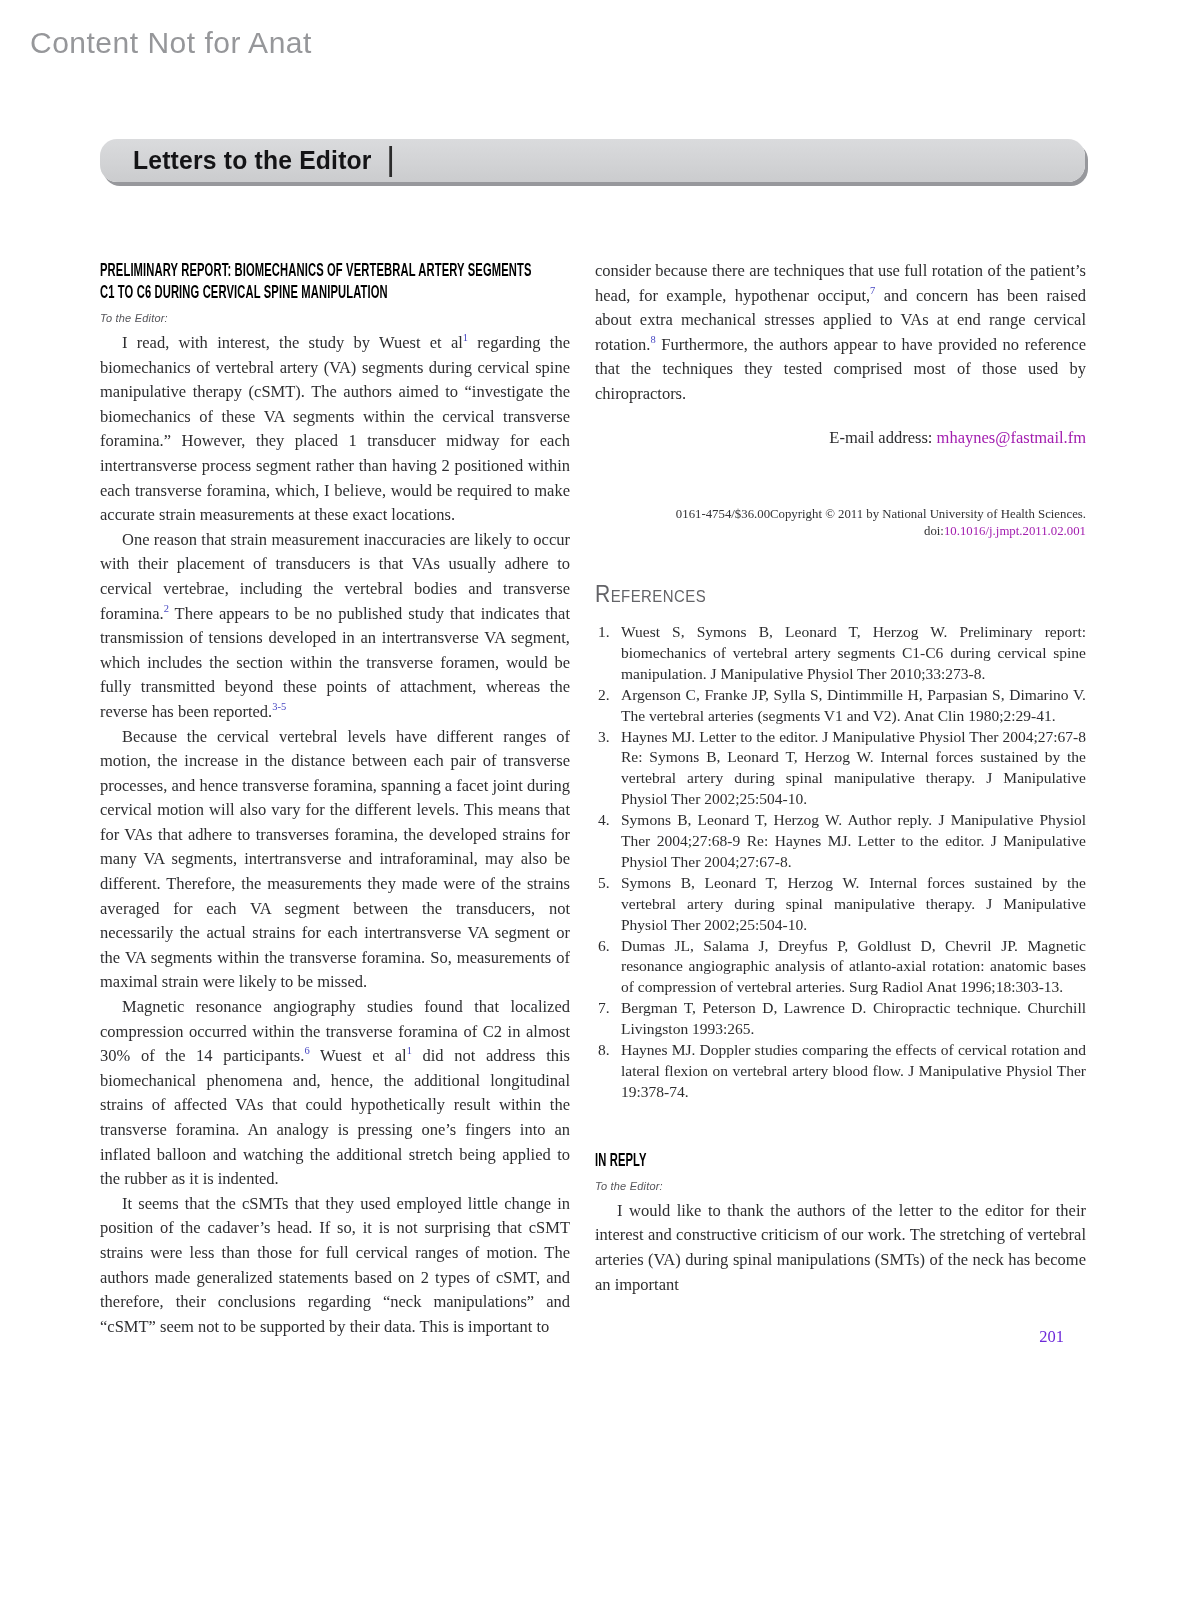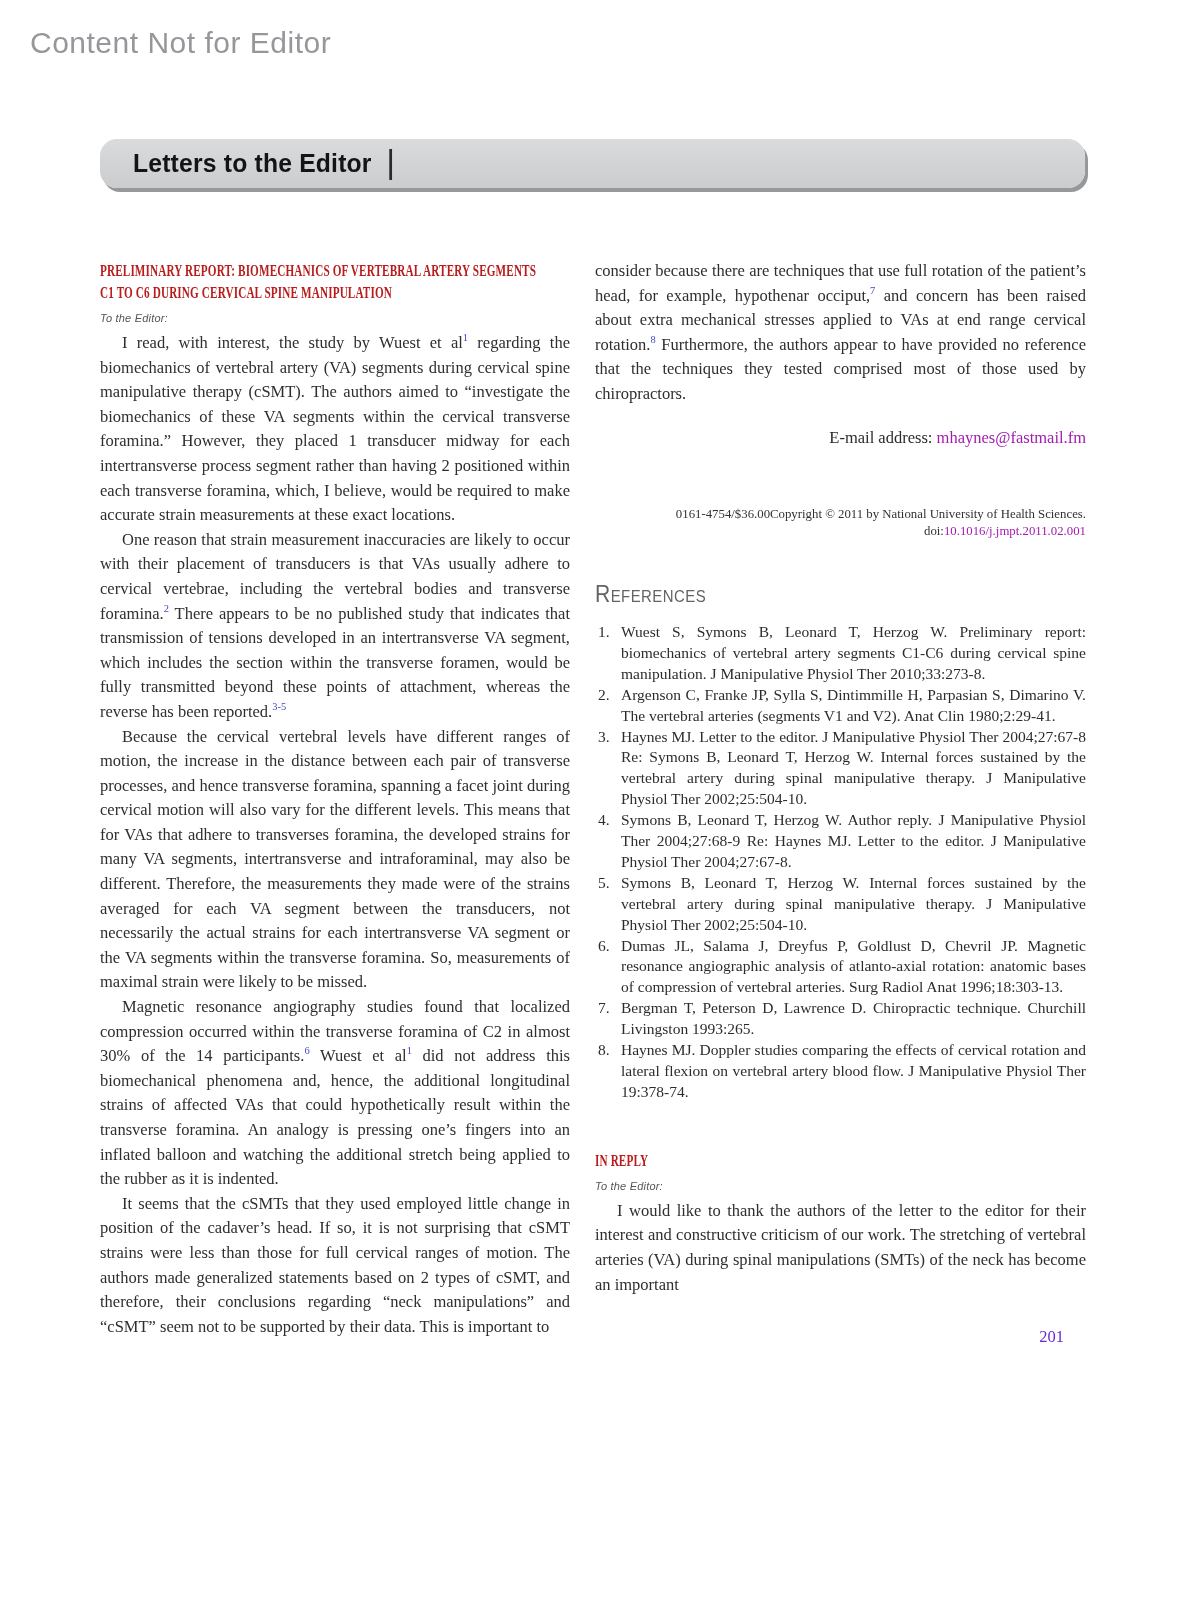--- a/index.html
+++ b/index.html
@@ -12,21 +12,21 @@
     color: #2e2e30;
     overflow: hidden;
   }
   .watermark {
     position: absolute; left: 30px; top: 26px;
     font-family: "Liberation Sans", sans-serif;
     font-size: 30px; color: #96979a; letter-spacing: 0.5px;
   }
   .banner {
     position: absolute; left: 100px; top: 139px;
-    width: 985px; height: 49px;
+    width: 985px; height: 43px;
     background: linear-gradient(180deg, #dadbdd 0%, #d2d3d5 55%, #cbccce 100%);
     border-radius: 17px;
     box-shadow: 3px 4px 0 #97989c;
     display: flex; align-items: center;
   }
   .banner-title {
     margin-left: 33px;
     font-family: "Liberation Sans", sans-serif;
     font-weight: 700; font-size: 26px; color: #141416;
     letter-spacing: 0.2px;
@@ -37,21 +37,21 @@
     font-size: 34px; font-weight: 400; color: #2b2b2b;
     margin-left: 2px; position: relative; top: -2px;
   }
   .columns {
     position: absolute; left: 100px; top: 259px; width: 986px;
     display: flex;
   }
   .col-left  { width: 470px; margin-right: 25px; }
   .col-right { width: 491px; }
 
-  .article-heading { font-family: Liberation Serif, serif; font-weight: 700; color: #b91c1c; }
+  .article-heading { font-family: Liberation Sans, sans-serif; font-weight: 700; color: #000000; }
   .article-heading .hline {
     font-size: 17.5px; line-height: 22px; white-space: nowrap;
     letter-spacing: 0.2px;
     transform: scaleX(0.64); transform-origin: 0 0;
   }
   .salutation {
     font-family: "Liberation Sans", sans-serif;
     font-style: italic; font-size: 11px; color: #55555a;
     margin-top: 9px; margin-bottom: 7px; letter-spacing: 0.2px;
   }
@@ -82,21 +82,21 @@
   }
   .refs-list li { position: relative; padding-left: 26px; text-align: justify; }
   .refs-list .num { position: absolute; left: 3px; }
 
   .reply-heading { margin-top: 46px; }
   .page-number { margin-top: 30px; text-align: right; padding-right: 22px; font-size: 16.5px; color: #6d28d9; }
 </style>
 </head>
 <body>
 
-<div class="watermark">Content Not for Editor</div>
+<div class="watermark">Content Not for Anat</div>
 
 <div class="banner">
   <span class="banner-title">Letters to the Editor</span>
   <span class="banner-sep">|</span>
 </div>
 
 <div class="columns">
 
   <div class="col-left">
     <div class="article-heading">

